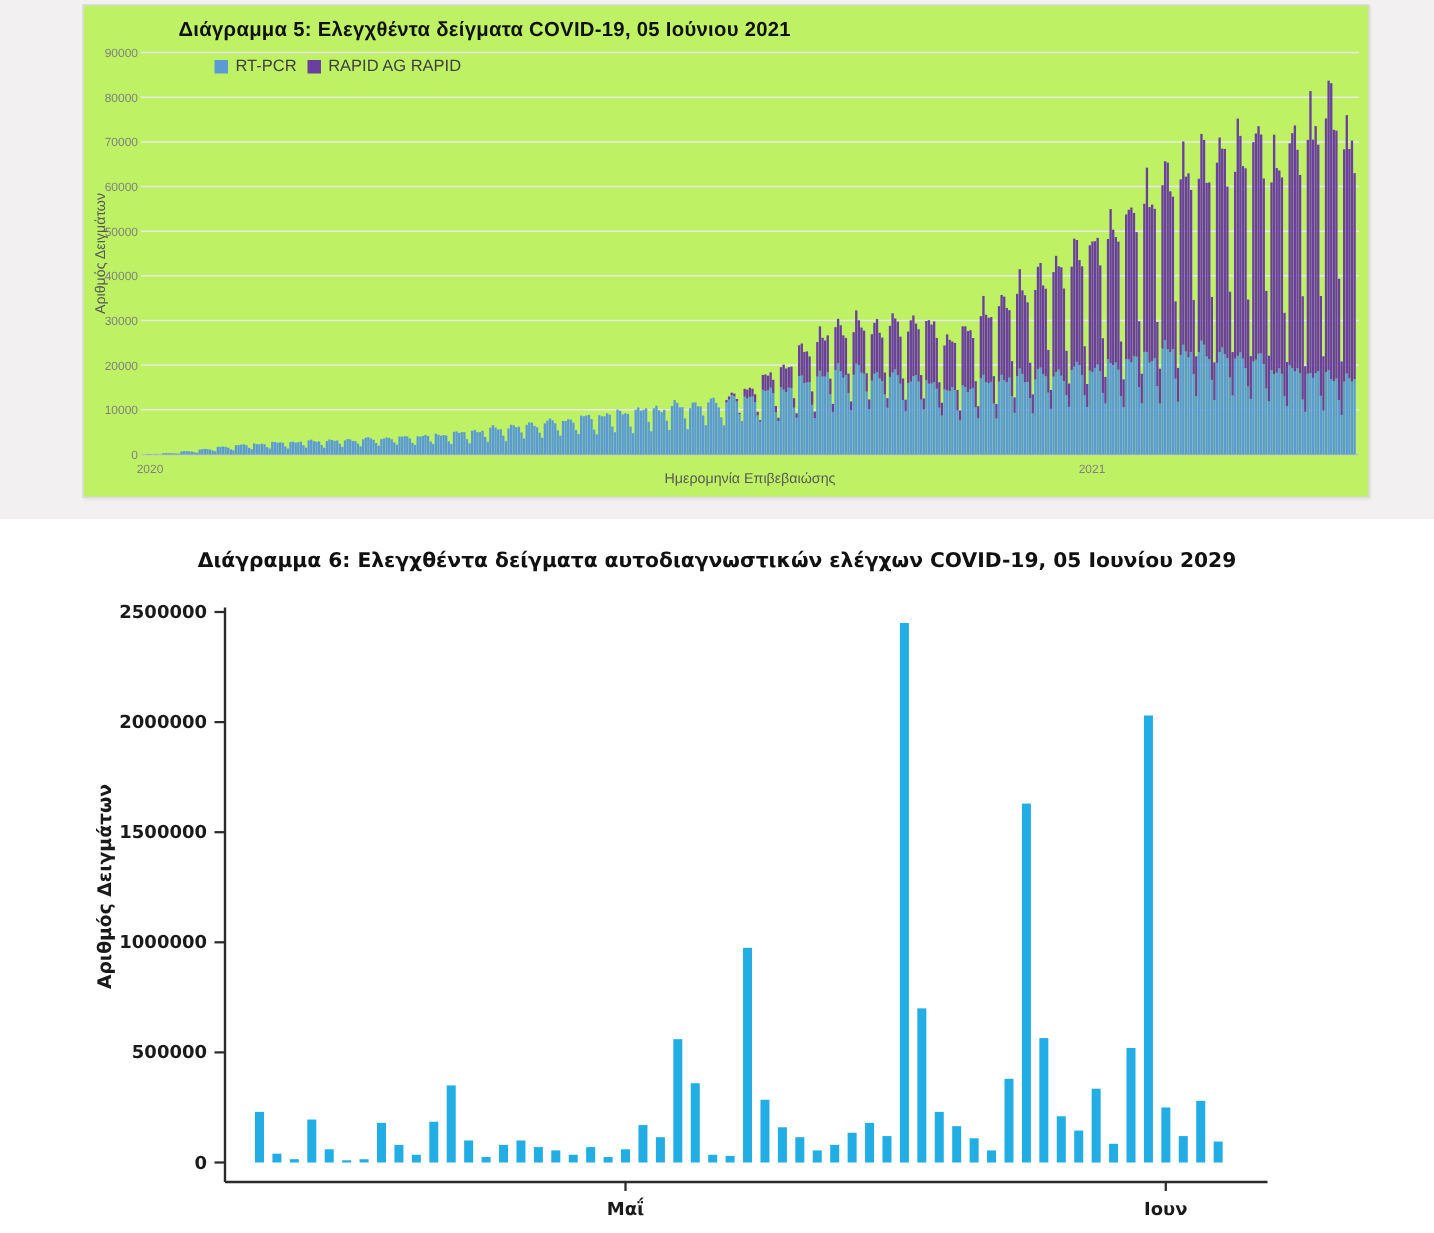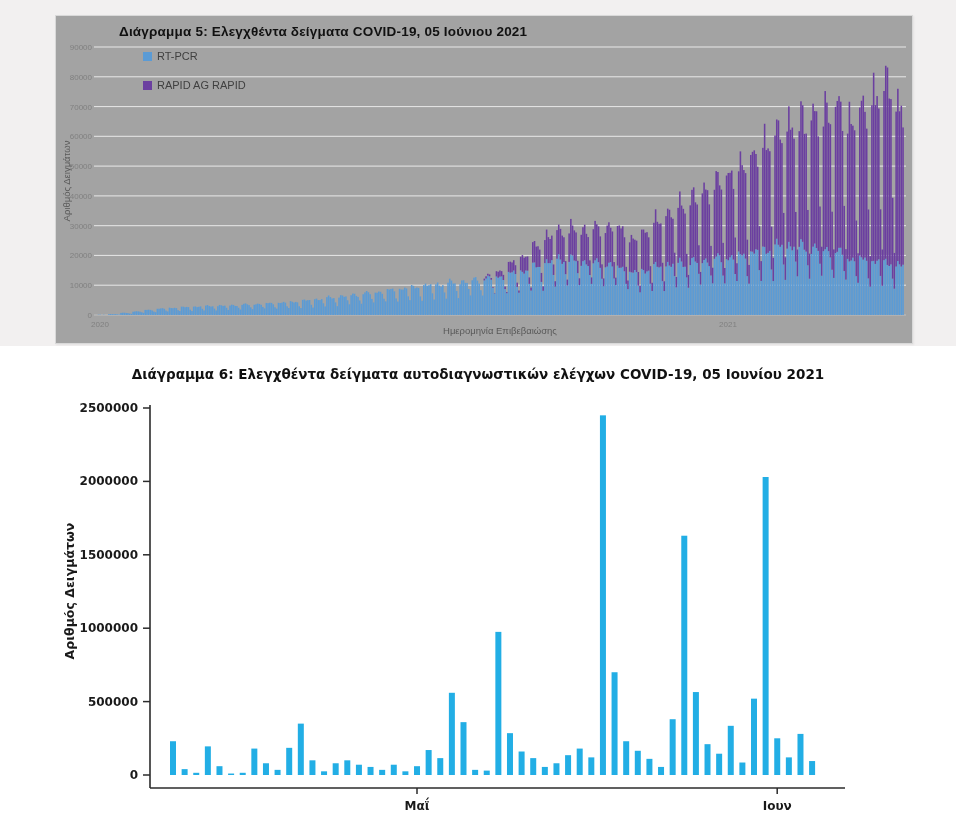--- a/index.html
+++ b/index.html
@@ -1,23 +1,23 @@
 <!DOCTYPE html>
 <html><head>
 <meta charset="utf-8">
 <style>
   html,body{margin:0;padding:0;background:#ffffff;}
   .page{position:relative;width:956px;height:822px;background:#ffffff;overflow:hidden;
         font-family:"Liberation Sans",sans-serif;}
   .top-band{position:absolute;left:0;top:0;width:956px;height:346px;background:#f2f0f0;}
-  .card{position:absolute;left:55px;top:3px;width:856px;height:327px;background:#a3a3a3;
-        border:1px solid #d9d9d9;box-shadow:1px 1px 2px rgba(0,0,0,0.06);margin-top:12px;}
+  .card{position:absolute;left:55px;top:3px;width:856px;height:327px;background:#bef264;
+        border:1px solid #d9d9d9;box-shadow:1px 1px 2px rgba(0,0,0,0.06);}
   .c1-title{position:absolute;left:63px;top:8px;font-size:13.5px;font-weight:bold;color:#111111;
         letter-spacing:0.2px;white-space:nowrap;z-index:3;}
-  .legend{position:absolute;left:87px;top:34px;display:flex;flex-direction:column;gap:17px;z-index:3;}
+  .legend{position:absolute;left:87px;top:34px;display:flex;flex-direction:row;gap:7px;z-index:3;align-items:flex-end;}
   .legend-row{display:flex;align-items:center;gap:5px;cursor:default;}
   .sw{width:9px;height:9px;display:inline-block;}
   .legend-label{font-size:11px;color:#404040;white-space:nowrap;}
   #c1{position:absolute;left:0;top:0;z-index:1;}
   #c1 text{font-family:"Liberation Sans",sans-serif;}
   .chart6{position:absolute;left:0;top:346px;width:956px;height:476px;background:#ffffff;}
   .c2-title{position:absolute;left:0;top:20px;width:956px;text-align:center;font-size:13.5px;
         font-weight:bold;color:#111111;font-family:"DejaVu Sans",sans-serif;white-space:nowrap;}
   #c2{position:absolute;left:0;top:0;}
   #c2 text{font-family:"DejaVu Sans",sans-serif;}
@@ -769,21 +769,21 @@
           <rect x="846.27" y="111.43" width="1.56" height="137.25" fill="#6B3FA0"></rect>
           <text x="44" y="311" font-size="8" fill="#808080" text-anchor="middle">2020</text>
           <text x="672" y="311" font-size="8" fill="#808080" text-anchor="middle">2021</text>
           <text x="444" y="318" font-size="9.5" fill="#595959" text-anchor="middle">Ημερομηνία Επιβεβαιώσης</text>
           <text x="14" y="165" font-size="9.5" fill="#595959" text-anchor="middle" transform="rotate(-90 14 165)">Αριθμός Δειγμάτων</text>
         </svg>
     </div>
   </div>
 
   <div class="chart6">
-    <div class="c2-title">Διάγραμμα 6: Ελεγχθέντα δείγματα αυτοδιαγνωστικών ελέγχων COVID-19, 05 Ιουνίου 2021</div>
+    <div class="c2-title">Διάγραμμα 6: Ελεγχθέντα δείγματα αυτοδιαγνωστικών ελέγχων COVID-19, 05 Ιουνίου 2029</div>
     <svg id="c2" width="956" height="476">
         <line x1="150" y1="59" x2="150" y2="442" stroke="#2b2b2b" stroke-width="1.6"></line>
         <line x1="150" y1="442" x2="845" y2="442" stroke="#2b2b2b" stroke-width="1.6"></line>
         <line x1="143" y1="429.0" x2="150" y2="429.0" stroke="#2b2b2b" stroke-width="1.5"></line>
         <text x="138" y="433.0" font-size="12" font-weight="bold" fill="#1a1a1a" text-anchor="end">0</text>
         <line x1="143" y1="355.6" x2="150" y2="355.6" stroke="#2b2b2b" stroke-width="1.5"></line>
         <text x="138" y="359.6" font-size="12" font-weight="bold" fill="#1a1a1a" text-anchor="end">500000</text>
         <line x1="143" y1="282.2" x2="150" y2="282.2" stroke="#2b2b2b" stroke-width="1.5"></line>
         <text x="138" y="286.2" font-size="12" font-weight="bold" fill="#1a1a1a" text-anchor="end">1000000</text>
         <line x1="143" y1="208.8" x2="150" y2="208.8" stroke="#2b2b2b" stroke-width="1.5"></line>

